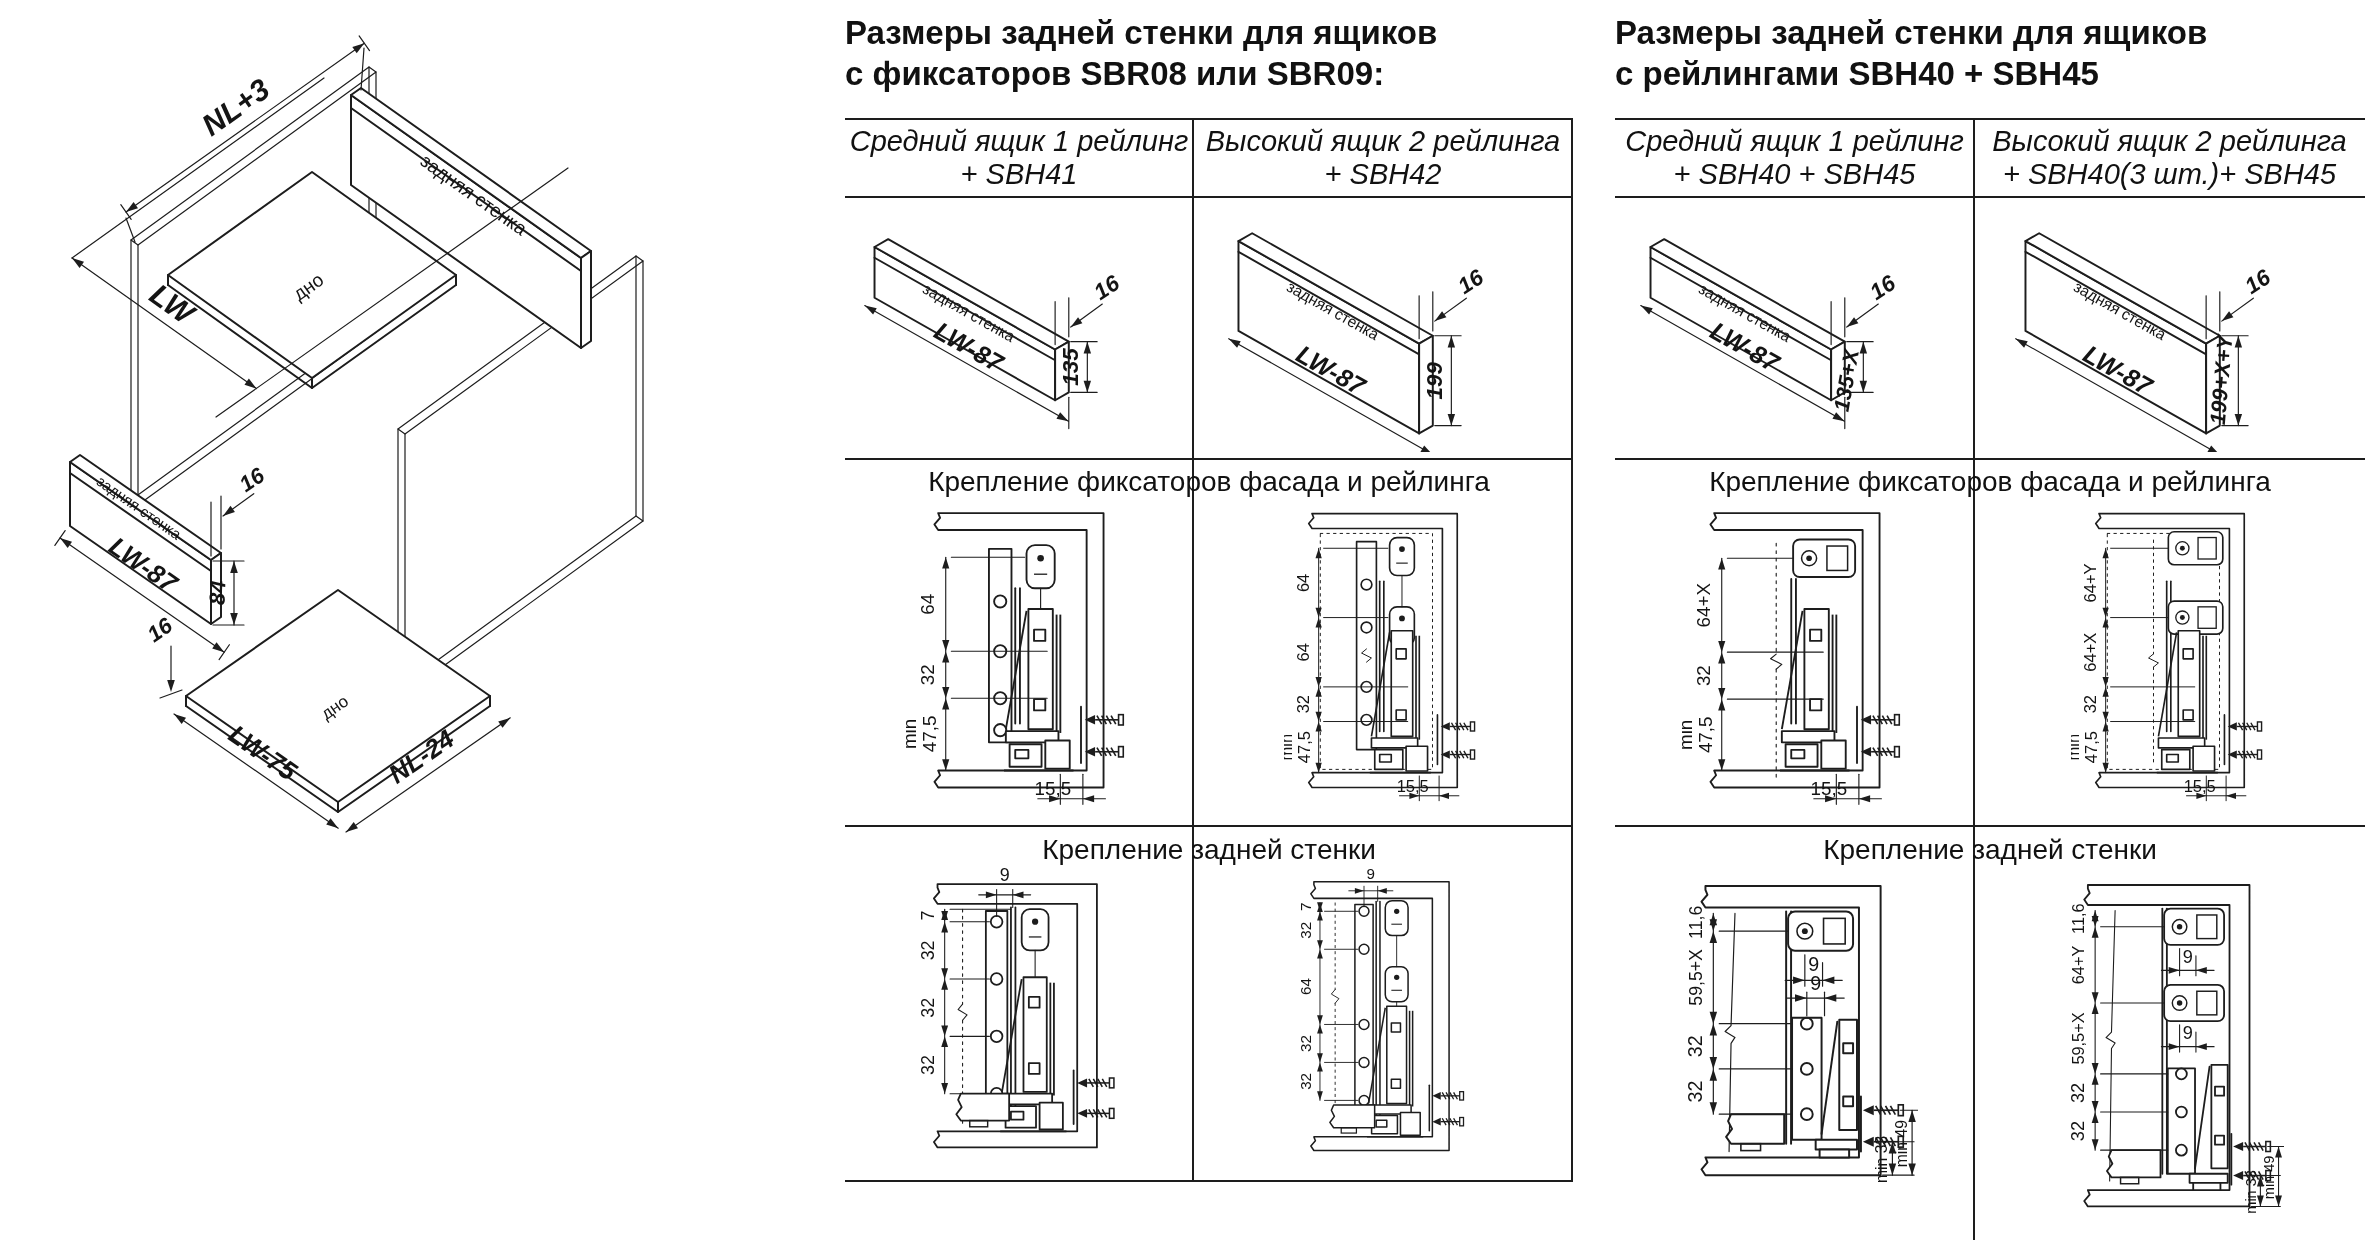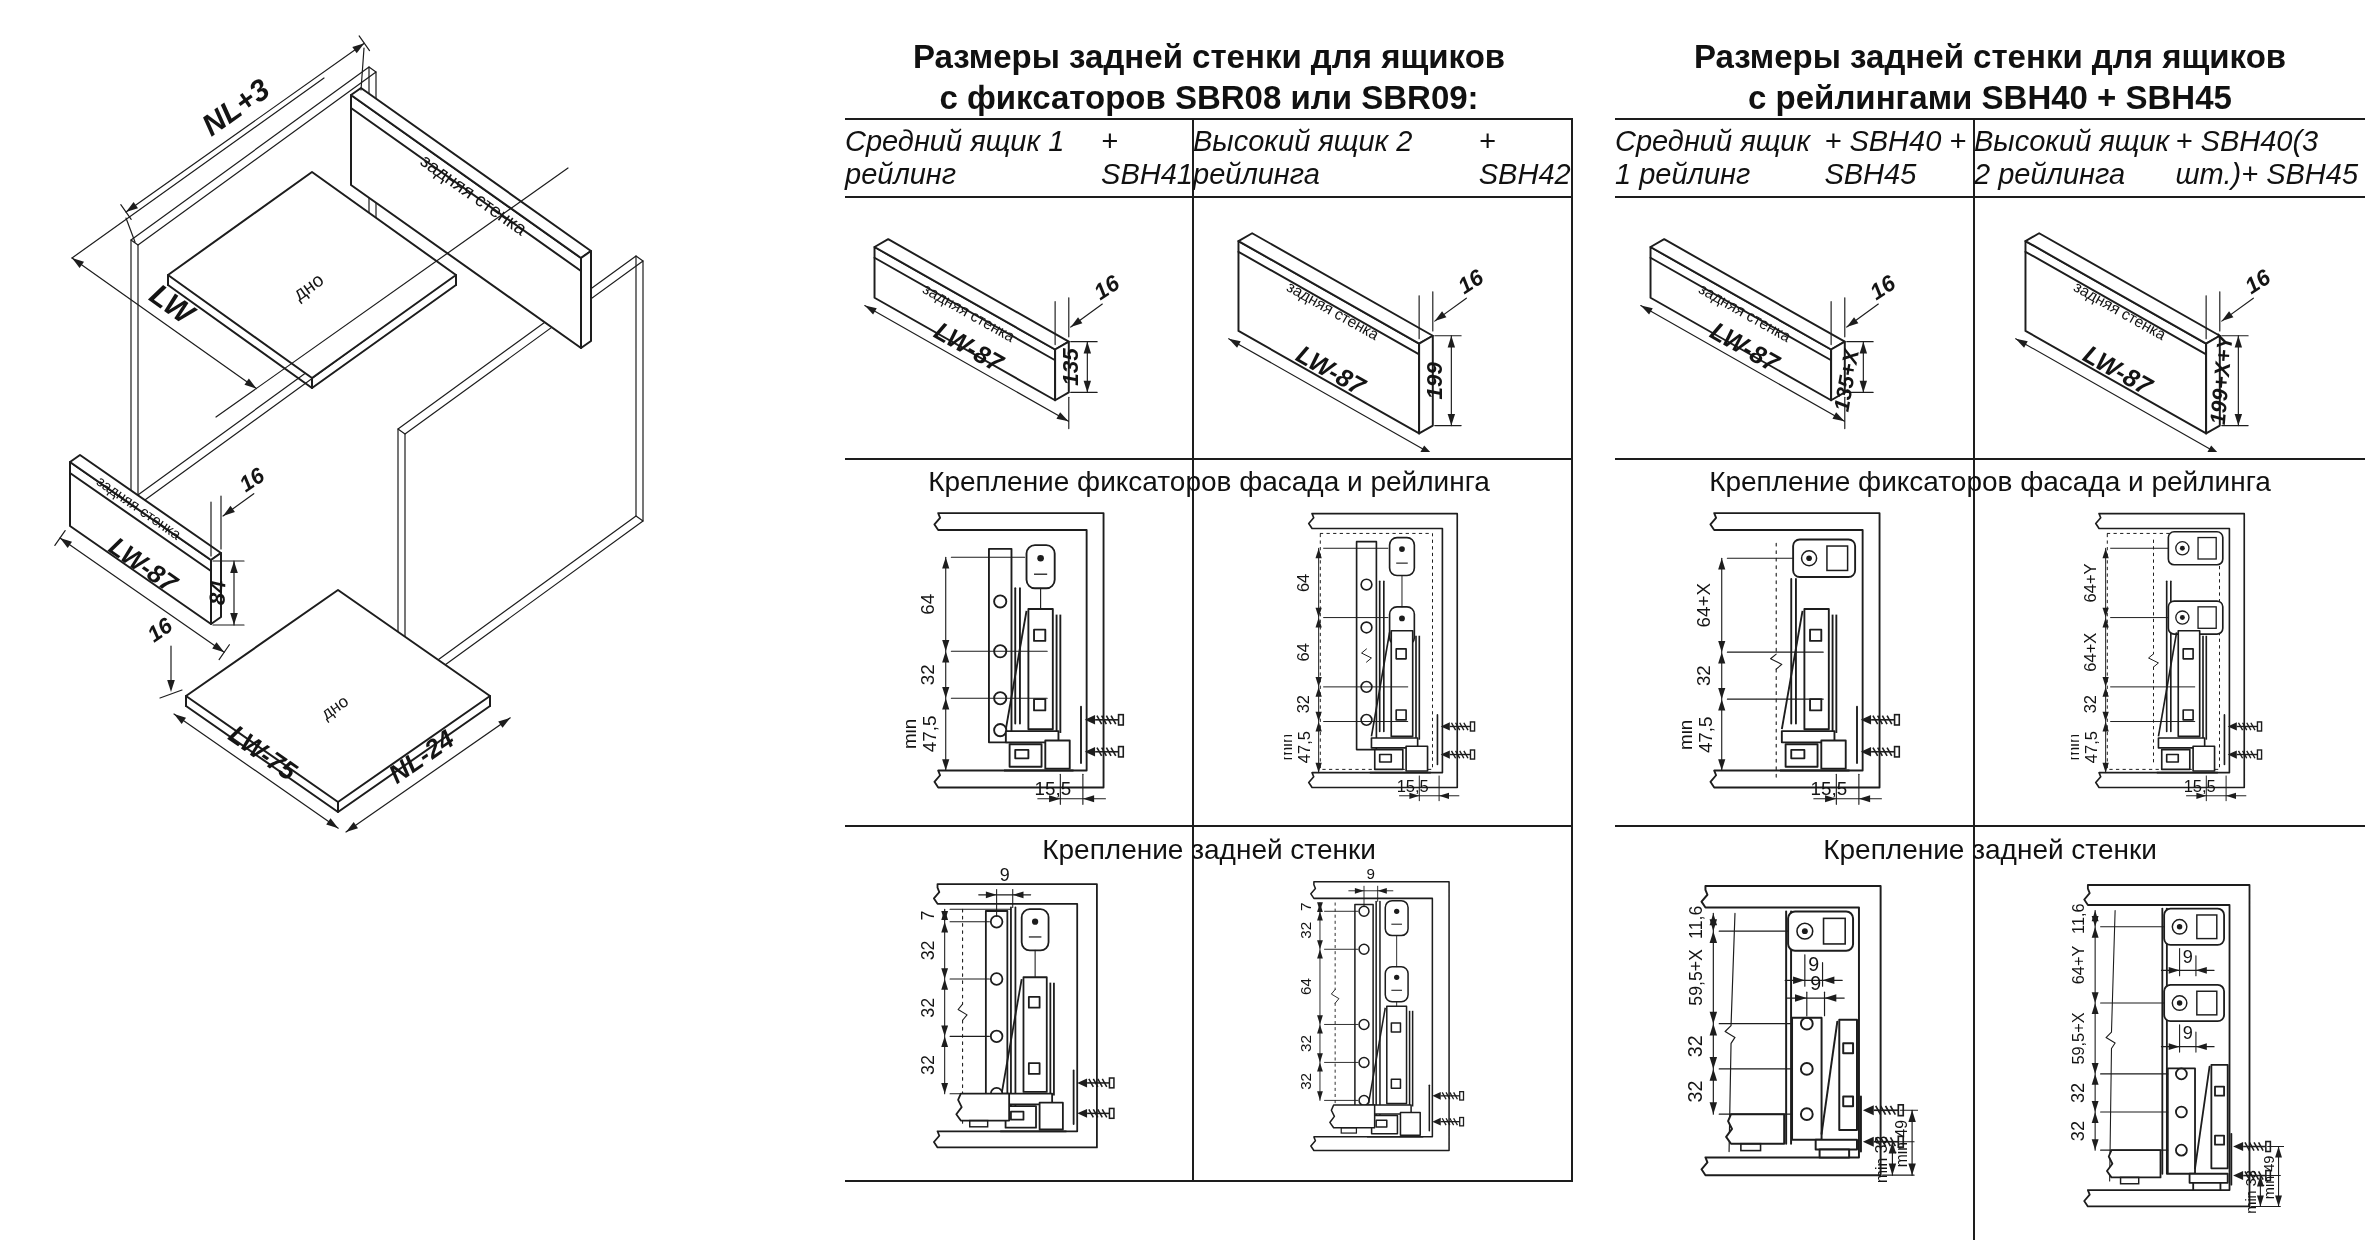--- a/index.html
+++ b/index.html
@@ -1,21 +1,21 @@
 <!DOCTYPE html>
 <html><head>
 <meta charset="utf-8">
 <style>
   html,body{margin:0;padding:0;background:#fff;}
   .page{position:relative;width:2368px;height:1244px;background:#fff;overflow:hidden;
         font-family:"Liberation Sans",sans-serif;color:#111;}
   .tbl{position:absolute;top:0;height:1244px;}
-  .ttl{position:absolute;top:12px;left:0;right:0;text-align:center;
-       font-size:33px;font-weight:bold;line-height:41px;white-space:pre-line;margin-top:24px;}
-  .sub{position:absolute;top:122px;height:72px;display:flex;flex-direction:row;
+  .ttl{position:absolute;top:12px;left:0;right:0;
+       font-size:33px;font-weight:bold;line-height:41px;white-space:pre-line;}
+  .sub{position:absolute;top:122px;height:72px;display:flex;flex-direction:column;
        align-items:center;justify-content:center;font-size:29px;font-style:italic;line-height:33px;}
   .sec{position:absolute;left:0;right:0;text-align:center;font-size:28px;}
   .rule{position:absolute;left:0;right:0;height:2px;background:#1d1d1d;}
   .vline{position:absolute;width:2px;background:#1d1d1d;}
   .dsvg{position:absolute;}
   .dsvg path,.dsvg line,.dsvg rect,.dsvg circle,.dsvg polyline{
        fill:none;stroke:#1d1d1d;stroke-width:2;stroke-linejoin:round;stroke-linecap:round;}
   .dsvg .tn{stroke-width:1.2;}
   .dsvg .dash{stroke-width:1.2;stroke-dasharray:3 5;}
   .dsvg .wf{fill:#fff;}

